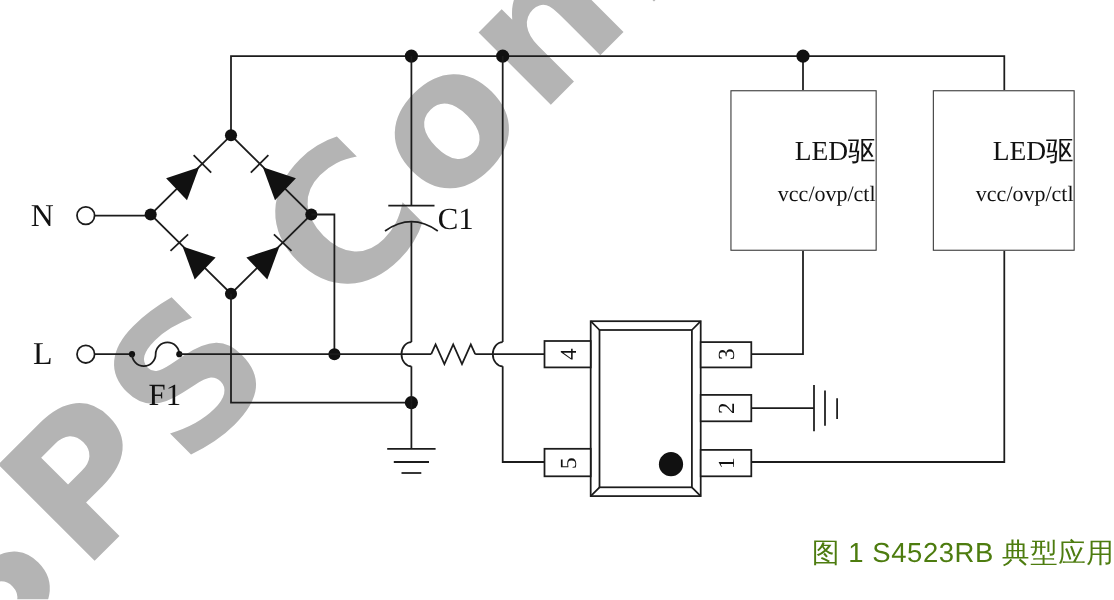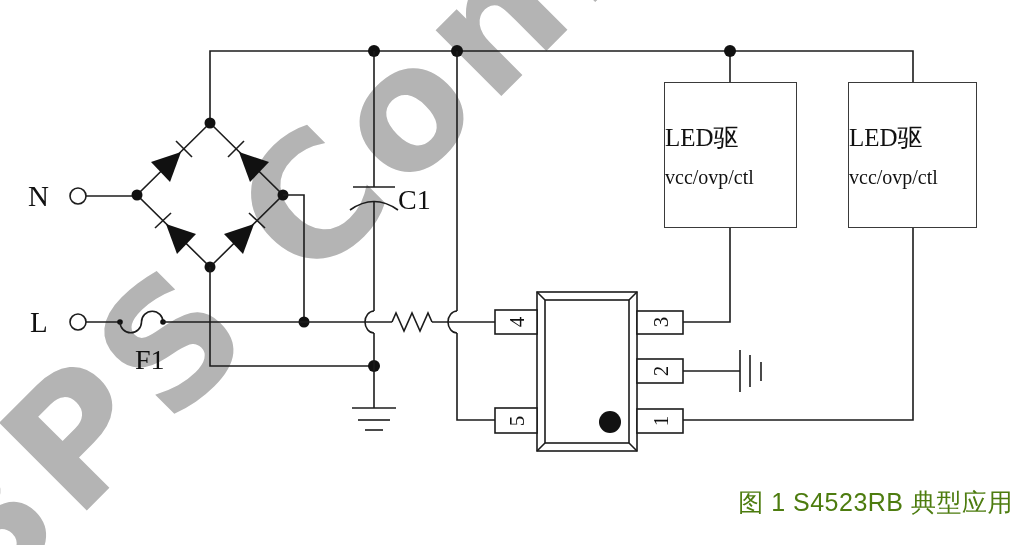--- a/index.html
+++ b/index.html
@@ -38,21 +38,21 @@
     color:#111;
     transform:translate(-50%,-50%) rotate(-90deg);
     font-family:"Liberation Serif", serif;
   }
   .driver-box{
     position:absolute;
     width:133px;height:146px;
     border:1.6px solid #3a3a3a;
     background:#ffffff;
     box-sizing:border-box;
-    text-align:left;
+    text-align:right;
     display:flex;flex-direction:column;justify-content:center;
   }
   .driver-title{
     font-size:25px;line-height:1.35;color:#111;
     font-family:"Liberation Serif", serif;
   }
   .driver-sub{
     font-size:20px;margin-top:12px;color:#111;
     font-family:"Liberation Serif", serif;
   }

